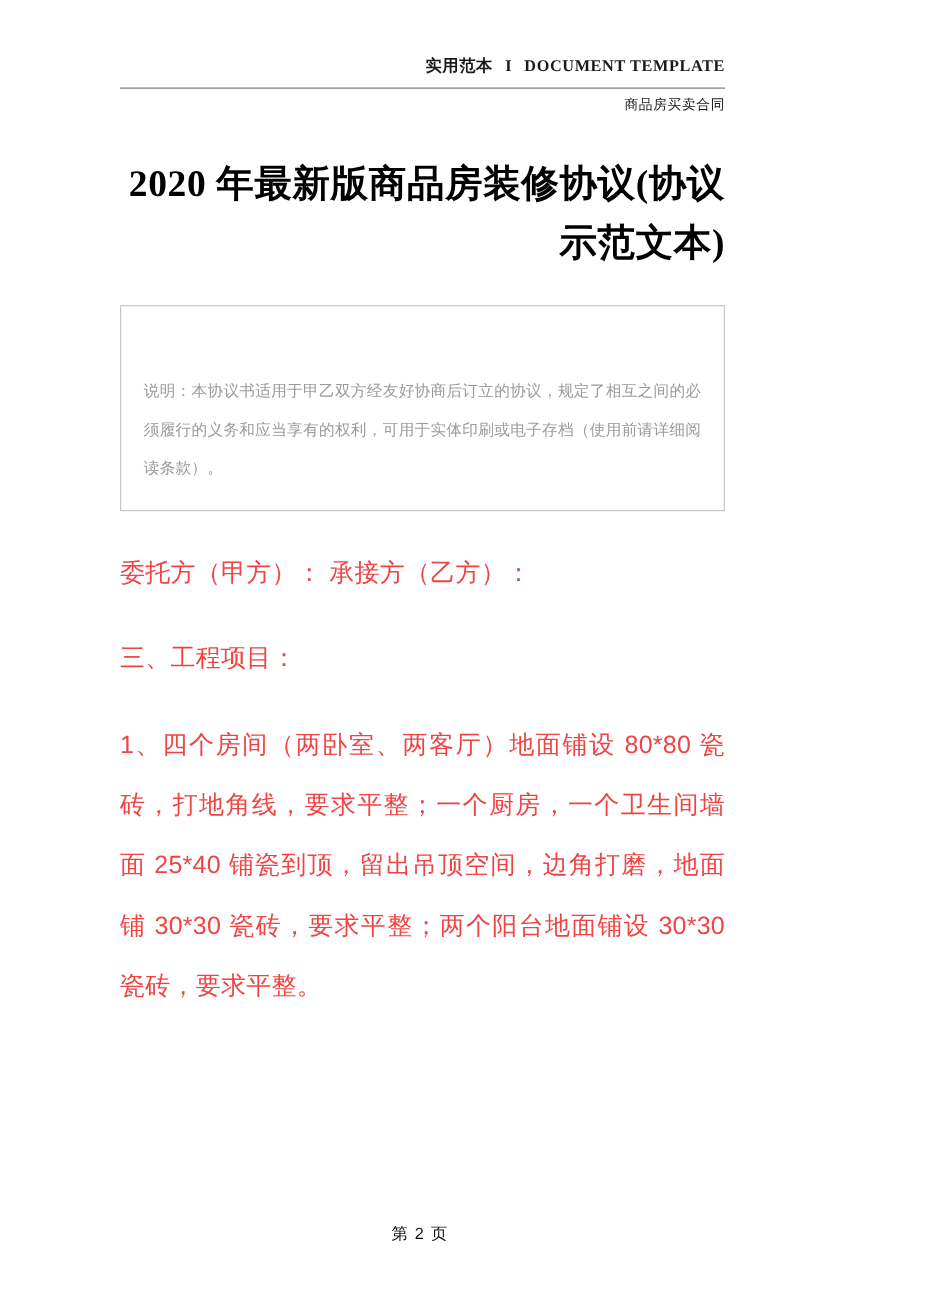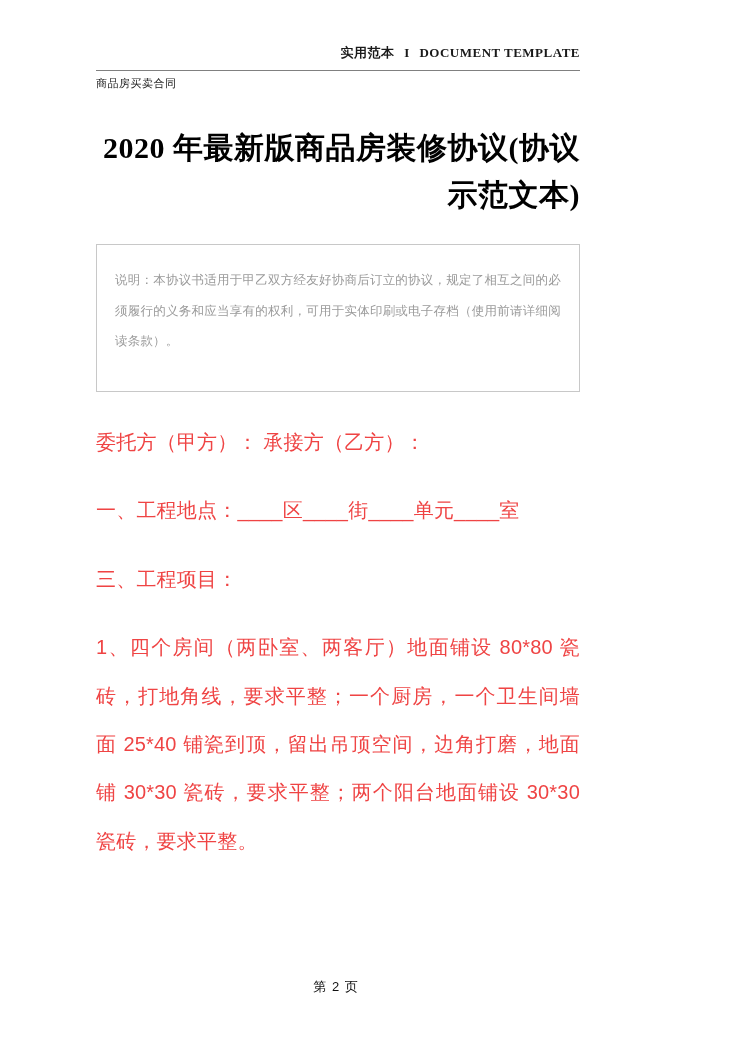--- a/index.html
+++ b/index.html
@@ -38,21 +38,21 @@
   .header-line1 .sep {
     display: inline-block;
     padding: 0 6px;
   }
   .header-rule {
     margin-top: 8px;
     border-bottom: 1px solid #808080;
     height: 0;
   }
   .header-line2 {
-    text-align: left;
+    text-align: right;
     font-size: 11px;
     color: #1a1a1a;
     padding-top: 5px;
     letter-spacing: 0.5px;
     white-space: nowrap;
   }
 
   
   .doc-title {
     margin-top: 34px;
@@ -72,20 +72,21 @@
     box-sizing: border-box;
     min-height: 148px;
   }
   .note-text {
     font-family: "Liberation Sans", "DejaVu Sans", sans-serif;
     font-size: 12.5px;
     line-height: 2.45;
     color: #9a9a9a;
     letter-spacing: 0.2px;
     text-align: justify;
+    margin-top: 33px;
   }
 
   
   .body-block {
     margin-top: 26px;
   }
   .para {
     font-family: "Liberation Sans", "DejaVu Sans", sans-serif;
     font-size: 20px;
     line-height: 2.42;
@@ -126,21 +127,20 @@
   </div>
 
   <h1 class="doc-title">2020 年最新版商品房装修协议(协议示范文本)</h1>
 
   <div class="note-box">
     <div class="note-text">说明：本协议书适用于甲乙双方经友好协商后订立的协议，规定了相互之间的必须履行的义务和应当享有的权利，可用于实体印刷或电子存档（使用前请详细阅读条款）。</div>
   </div>
 
   <div class="body-block">
     <p class="para">委托方（甲方）： 承接方（乙方）：</p>
-    <p class="para spaced">一、工程地点：____区____街____单元____室</p>
     <p class="para spaced">三、工程项目：</p>
     <p class="para spaced">1、四个房间（两卧室、两客厅）地面铺设 80*80 瓷砖，打地角线，要求平整；一个厨房，一个卫生间墙面 25*40 铺瓷到顶，留出吊顶空间，边角打磨，地面铺 30*30 瓷砖，要求平整；两个阳台地面铺设 30*30 瓷砖，要求平整。</p>
   </div>
 
   <div class="footer">
     <span>第 2 页</span>
   </div>
 
 </div>
 

